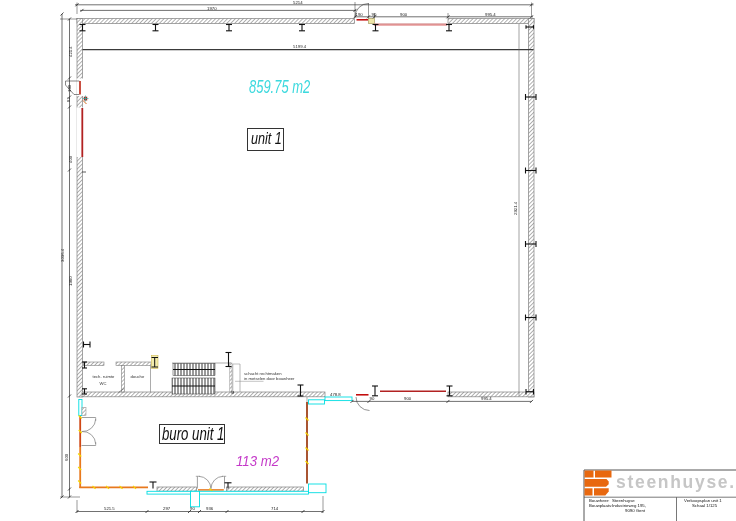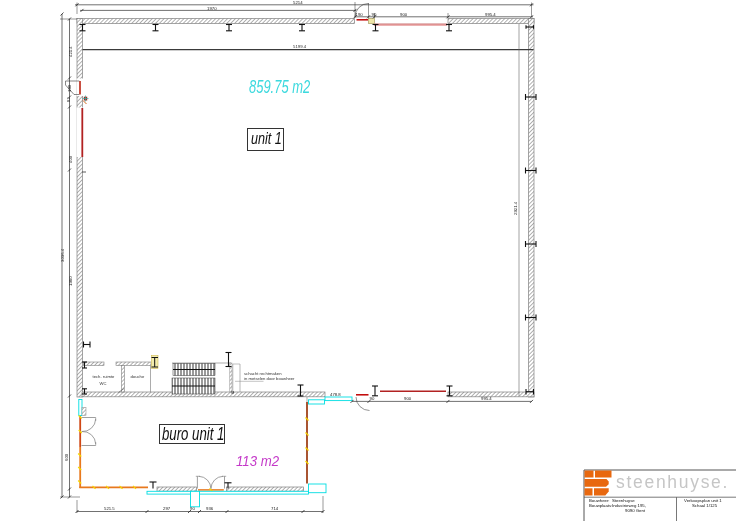--- a/index.html
+++ b/index.html
@@ -336,15 +336,15 @@
 <div class="t" id="t859" style="left:249px;top:77px;font-size:17.5px;font-style:italic;color:#3cd9de;
      transform:scaleX(0.74);transform-origin:0 0">859.75 m2</div>
 <div class="t" id="box1" style="left:247.4px;top:128.1px;width:35px;height:21px;border:1.1px solid #333;background:#fff;"></div>
 <div class="t" id="tunit" style="left:251px;top:128.7px;font-size:16.8px;font-style:italic;color:#111;
      transform:scaleX(0.75);transform-origin:0 0">unit 1</div>
 <div class="t" id="box2" style="left:159.1px;top:423.5px;width:64px;height:18.5px;border:1.15px solid #333;background:#fff;"></div>
 <div class="t" id="tburo" style="left:162.2px;top:422.9px;font-size:18.6px;font-style:italic;color:#111;
      transform:scaleX(0.71);transform-origin:0 0">buro unit 1</div>
 <div class="t" id="t113" style="left:235.5px;top:451.8px;font-size:15px;font-style:italic;color:#c438c8;
      transform:scaleX(0.88);transform-origin:0 0">113 m2</div>
-<div class="t" id="tsteen" style="left:616px;top:471.5px;font-size:17.5px;font-weight:normal;color:#c6c6c6;
+<div class="t" id="tsteen" style="left:616px;top:471.5px;font-size:17.5px;font-weight:bold;color:#c6c6c6;
      letter-spacing:1.7px">steenhuyse.</div>
 </div>
 
 </body></html>

